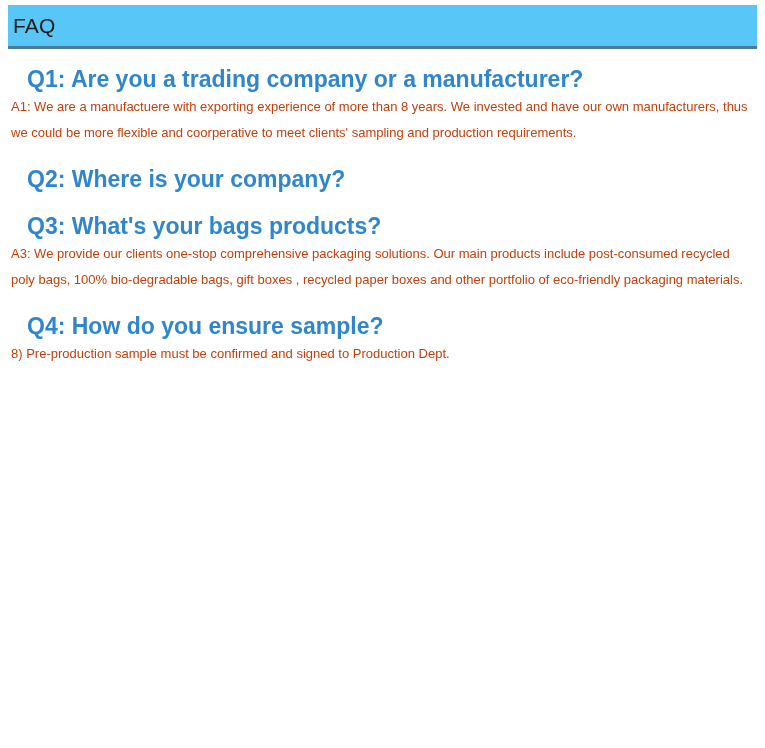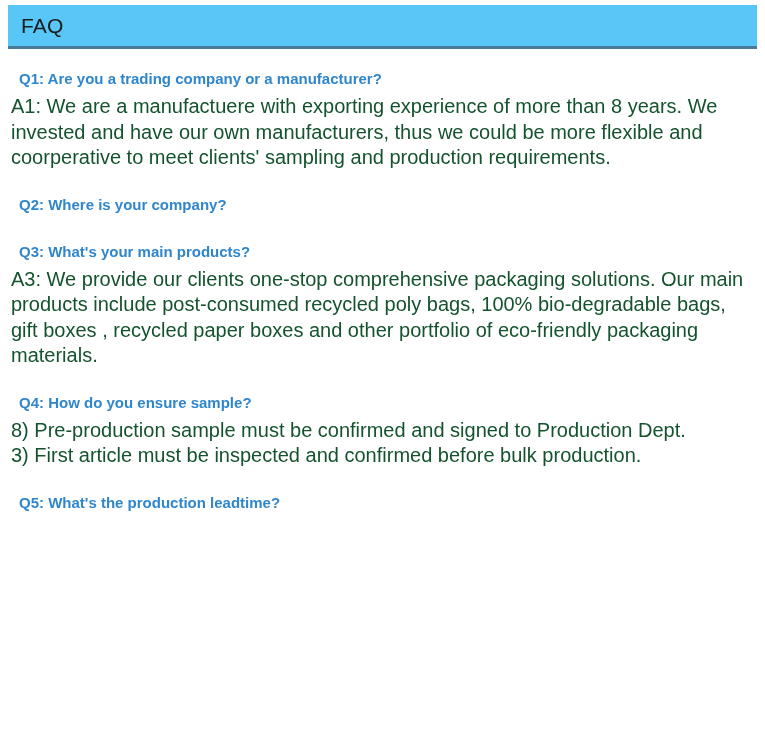--- a/index.html
+++ b/index.html
@@ -32,51 +32,51 @@
     border-bottom: 3px solid #4a7a99;
     box-sizing: border-box;
     display: flex;
     align-items: center;
   }
   .faq-banner-title {
     font-size: 21px;
     line-height: 21px;
     color: #1c1c1c;
     font-weight: 400;
-    padding-left: 13px;
+    padding-left: 5px;
     letter-spacing: 0.2px;
   }
 
   
   .faq-content {
     position: absolute;
     left: 11px;
     top: 66px;
     width: 740px;
   }
 
   .faq-block {
     margin-bottom: 21px;
   }
   .faq-block:last-child {
     margin-bottom: 0;
   }
 
   .faq-question {
-    font-size: 15px;
+    font-size: 23px;
     line-height: 26px;
     font-weight: bold;
     color: #2f86cc;
-    margin: 0 0 2px 8px;
+    margin: 0 0 2px 16px;
   }
 
   .faq-answer {
-    font-size: 20px;
+    font-size: 13px;
     line-height: 25.5px;
-    color: #14532d;
+    color: #c2410c;
     margin: 0;
   }
   .faq-answer p {
     margin: 0;
   }
 </style>
 </head>
 <body>
 
 <div class="page">
@@ -92,32 +92,30 @@
       <div class="faq-answer">
         <p>A1: We are a manufactuere with exporting experience of more than 8 years. We invested and have our own manufacturers, thus we could be more flexible and coorperative to meet clients' sampling and production requirements.</p>
       </div>
     </div>
 
     <div class="faq-block">
       <h3 class="faq-question">Q2: Where is your company?</h3>
     </div>
 
     <div class="faq-block">
-      <h3 class="faq-question">Q3: What's your main products?</h3>
+      <h3 class="faq-question">Q3: What's your bags products?</h3>
       <div class="faq-answer">
         <p>A3: We provide our clients one-stop comprehensive packaging solutions. Our main products include post-consumed recycled poly bags, 100% bio-degradable bags, gift boxes , recycled paper boxes and other portfolio of eco-friendly packaging materials.</p>
       </div>
     </div>
 
     <div class="faq-block">
       <h3 class="faq-question">Q4: How do you ensure sample?</h3>
       <div class="faq-answer">
         <p>8) Pre-production sample must be confirmed and signed to Production Dept.</p>
-        <p>3) First article must be inspected and confirmed before bulk production.</p>
       </div>
     </div>
 
     <div class="faq-block">
-      <h3 class="faq-question">Q5: What's the production leadtime?</h3>
     </div>
 
   </div>
 </div>
 
 </body></html>

